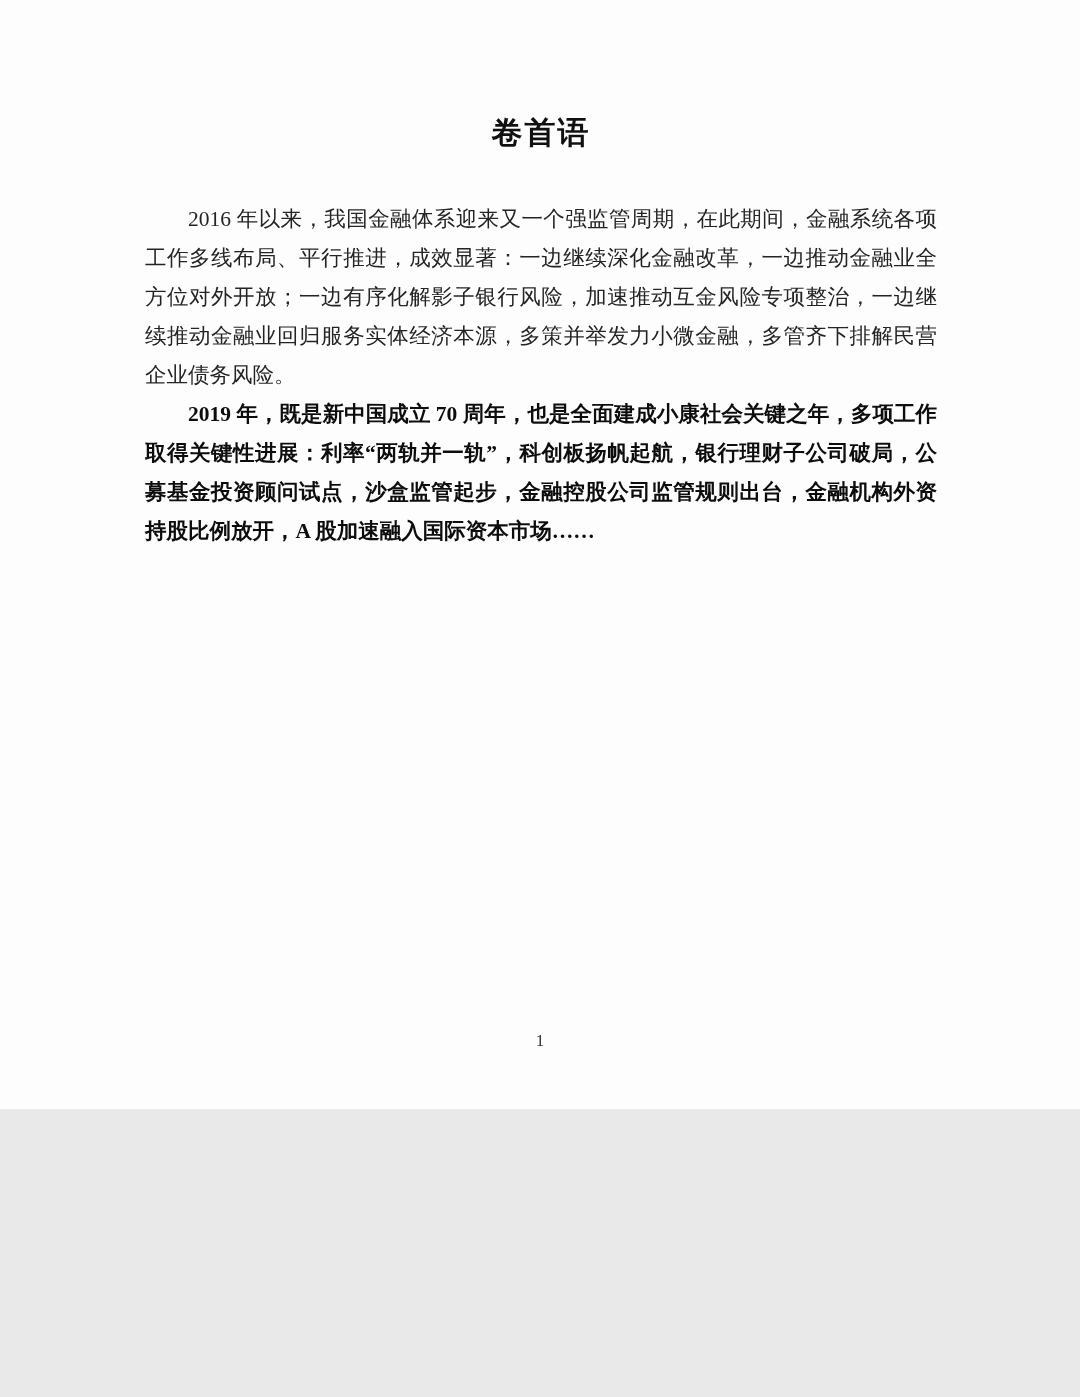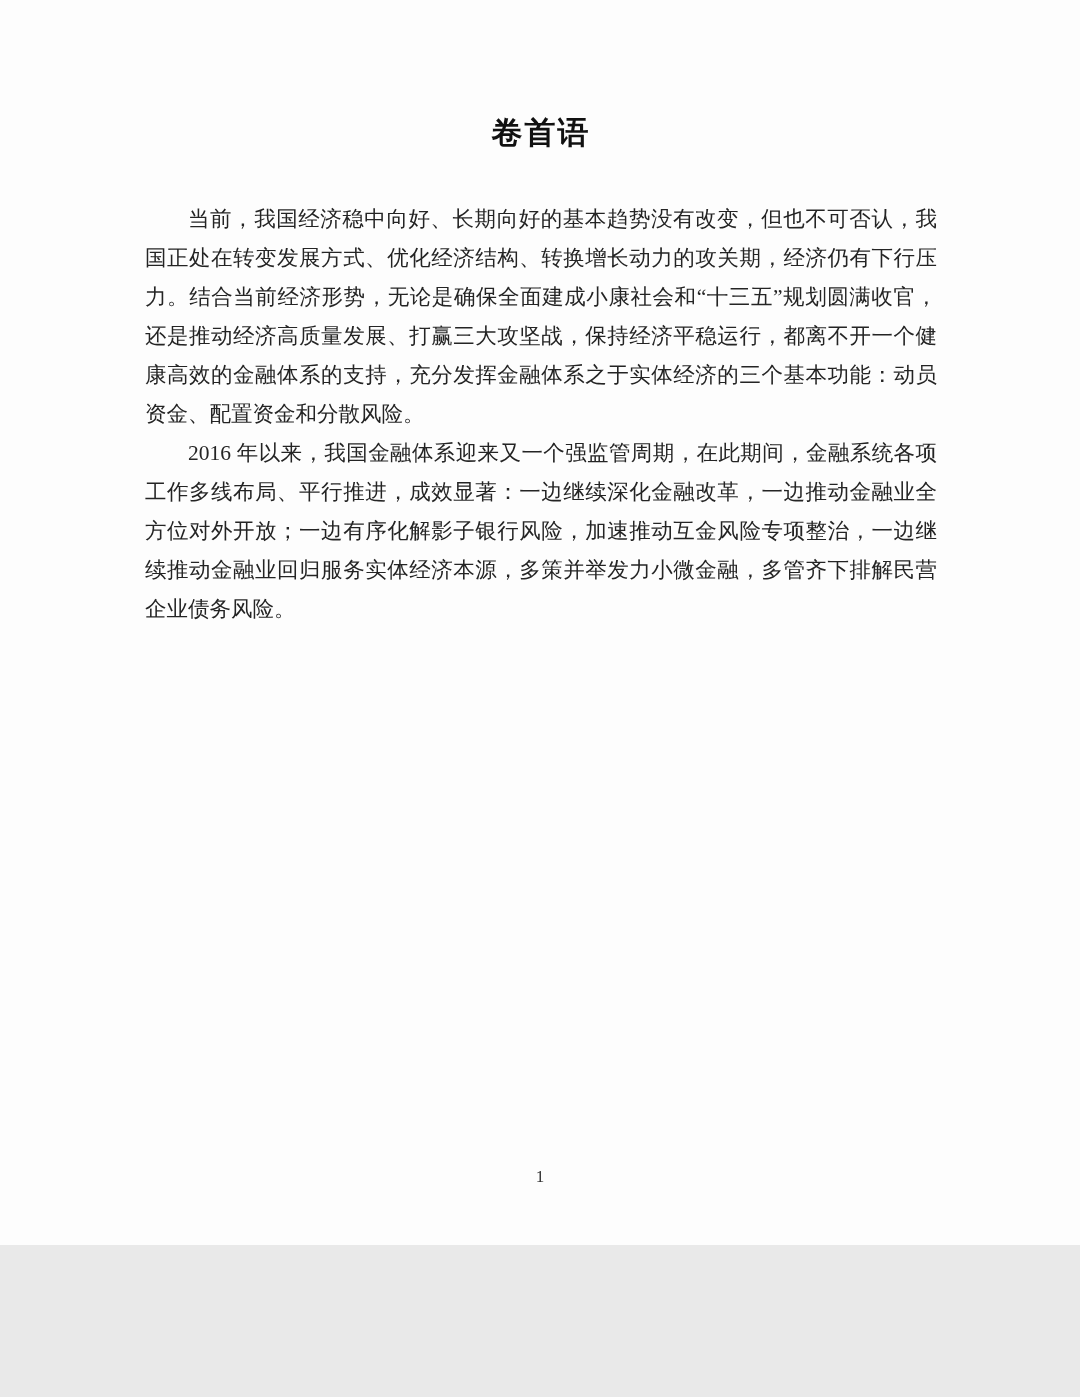--- a/index.html
+++ b/index.html
@@ -3,21 +3,21 @@
 <meta charset="utf-8">
 <style>
   * { margin: 0; padding: 0; box-sizing: border-box; }
   html, body { background: #e9e9e9; }
   body {
     font-family: "Liberation Serif", "DejaVu Serif", serif;
   }
   .page {
     position: relative;
     width: 1080px;
-    height: 1245px;
+    height: 1109px;
     margin: 0 auto;
     background: #fdfdfd;
     color: #1f1f1f;
     overflow: hidden;
   }
   .page-inner {
     padding: 112px 143px 0 145px;
   }
   .doc-title {
     font-size: 31px;
@@ -49,18 +49,18 @@
     color: #333;
   }
 </style>
 </head>
 <body>
 
 <div class="page">
   <div class="page-inner">
     <h1 class="doc-title">卷首语</h1>
     <div class="doc-body">
-      <p>当前，我国经济稳中向好、长期向好的基本趋势没有改变，但也不可否认，我国正处在转变发展方式、优化经济结构、转换增长动力的攻关期，经济仍有下行压力。结合当前经济形势，无论是确保全面建成小康社会和“十三五”规划圆满收官，还是推动经济高质量发展、打赢三大攻坚战，保持经济平稳运行，都离不开一个健康高效的金融体系的支持，充分发挥金融体系之于实体经济的三个基本功能：动员资金、配置资金和分散风险。</p>
       <p>2016 年以来，我国金融体系迎来又一个强监管周期，在此期间，金融系统各项工作多线布局、平行推进，成效显著：一边继续深化金融改革，一边推动金融业全方位对外开放；一边有序化解影子银行风险，加速推动互金风险专项整治，一边继续推动金融业回归服务实体经济本源，多策并举发力小微金融，多管齐下排解民营企业债务风险。</p>
+      <p class="bold">2019 年，既是新中国成立 70 周年，也是全面建成小康社会关键之年，多项工作取得关键性进展：利率“两轨并一轨”，科创板扬帆起航，银行理财子公司破局，公募基金投资顾问试点，沙盒监管起步，金融控股公司监管规则出台，金融机构外资持股比例放开，A 股加速融入国际资本市场……</p>
     </div>
   </div>
   <div class="page-number">1</div>
 </div>
 
 </body></html>

